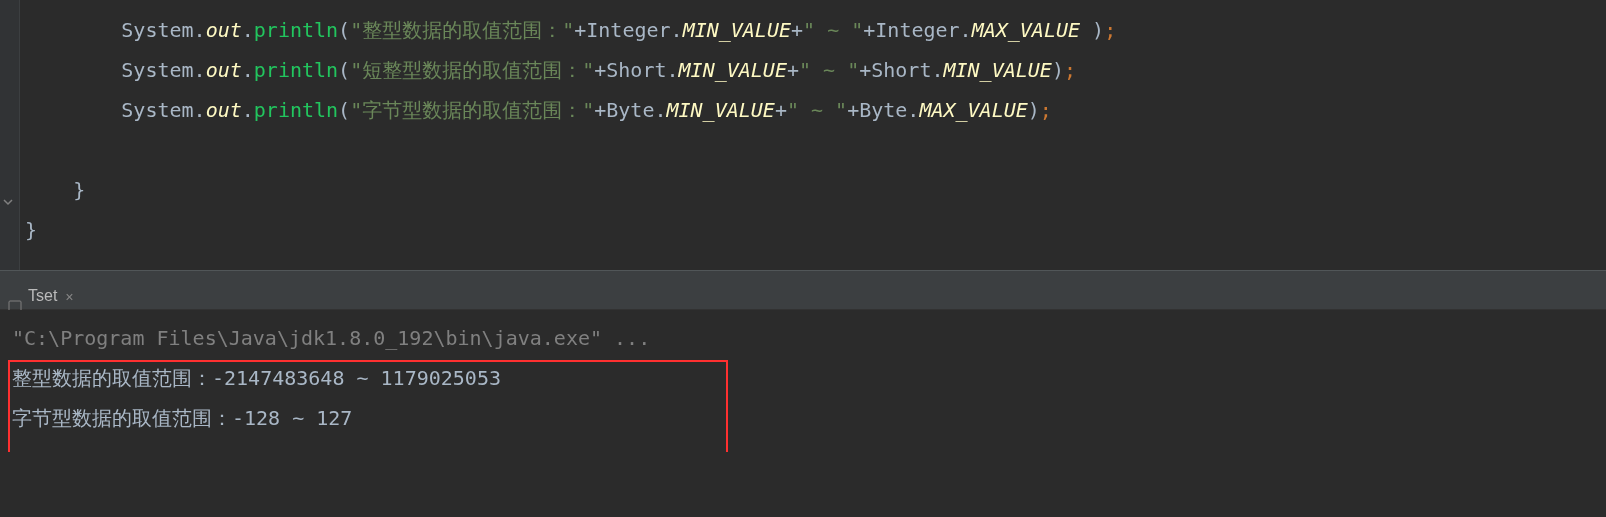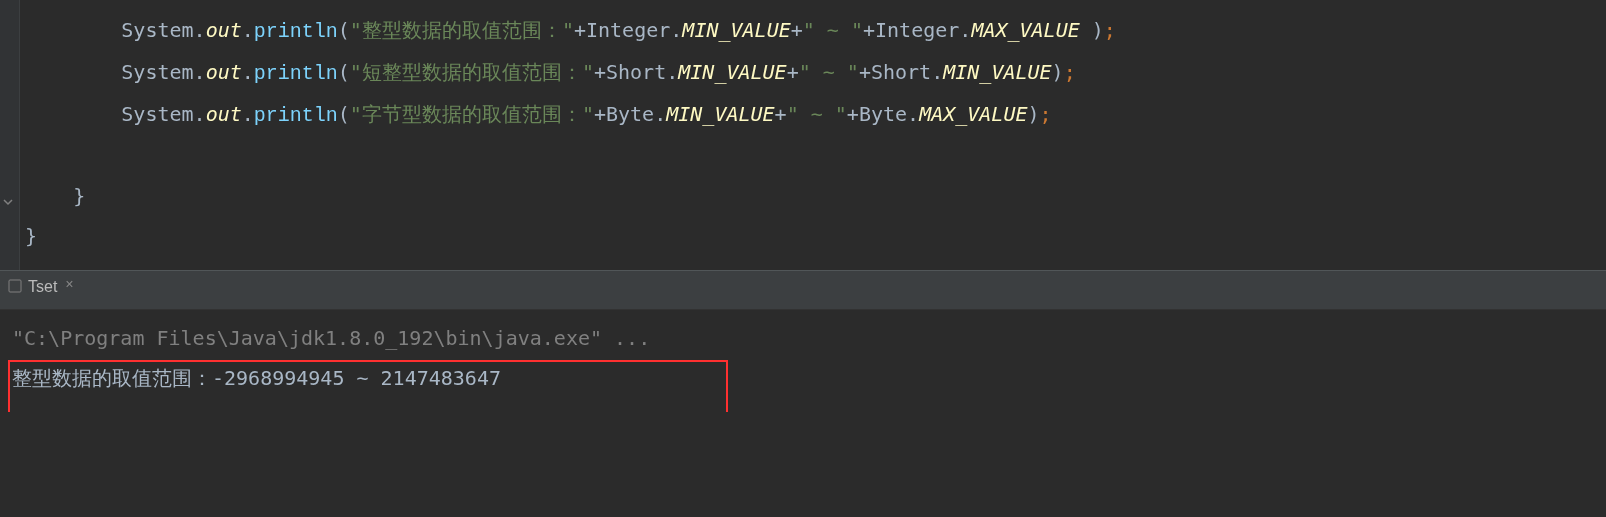--- a/index.html
+++ b/index.html
@@ -40,38 +40,38 @@
       padding-left: 25px;
     }
     .code-line {
       white-space: pre;
       font-size: 20px;
       padding: 4px 0;
       font-family: "Consolas", "Monaco", monospace;
     }
     .ident { color: #a9b7c6; }
     .field-static { color: #fef9c3; font-style: italic; }
-    .method { color: #7dd3fc; font-family: Liberation Mono, monospace; }
+    .method { color: #22c55e; }
     .paren { color: #a9b7c6; }
     .string { color: #6a8759; }
     .operator { color: #a9b7c6; }
     .semi { color: #cc7832; }
     .brace { color: #a9b7c6; }
     
     .divider-bar {
       height: 4px;
       background: #3c3f41;
       border-top: 1px solid #515658;
     }
     
     .console-tab-bar {
       background: #3c3f41;
       height: 36px;
       display: flex;
-      align-items: flex-start;
+      align-items: flex-end;
       padding-left: 8px;
       border-bottom: 1px solid #323232;
     }
     .tab-icon {
       width: 14px;
       height: 14px;
       margin-right: 6px;
       display: inline-block;
     }
     .tab-label {
@@ -136,15 +136,16 @@
     <svg viewBox="0 0 14 14" width="14" height="14">
         <rect x="1" y="1" width="12" height="12" stroke="#808080" stroke-width="1" fill="none" rx="1"></rect>
       </svg>
   </span>
   <span class="tab-label">Tset</span>
   <span class="tab-close">×</span>
 </div>
 
 <div class="console-output">
   <div class="console-line jdk-path">"C:\Program Files\Java\jdk1.8.0_192\bin\java.exe" ...</div>
-  <div class="console-line">整型数据的取值范围：-2968994945 ~ 2147483647</div>
+  <div class="console-line">整型数据的取值范围：-2147483648 ~ 1179025053</div>
+  <div class="console-line">字节型数据的取值范围：-128 ~ 127</div>
   <div class="highlight-box"></div>
 </div>
 
 </body></html>

